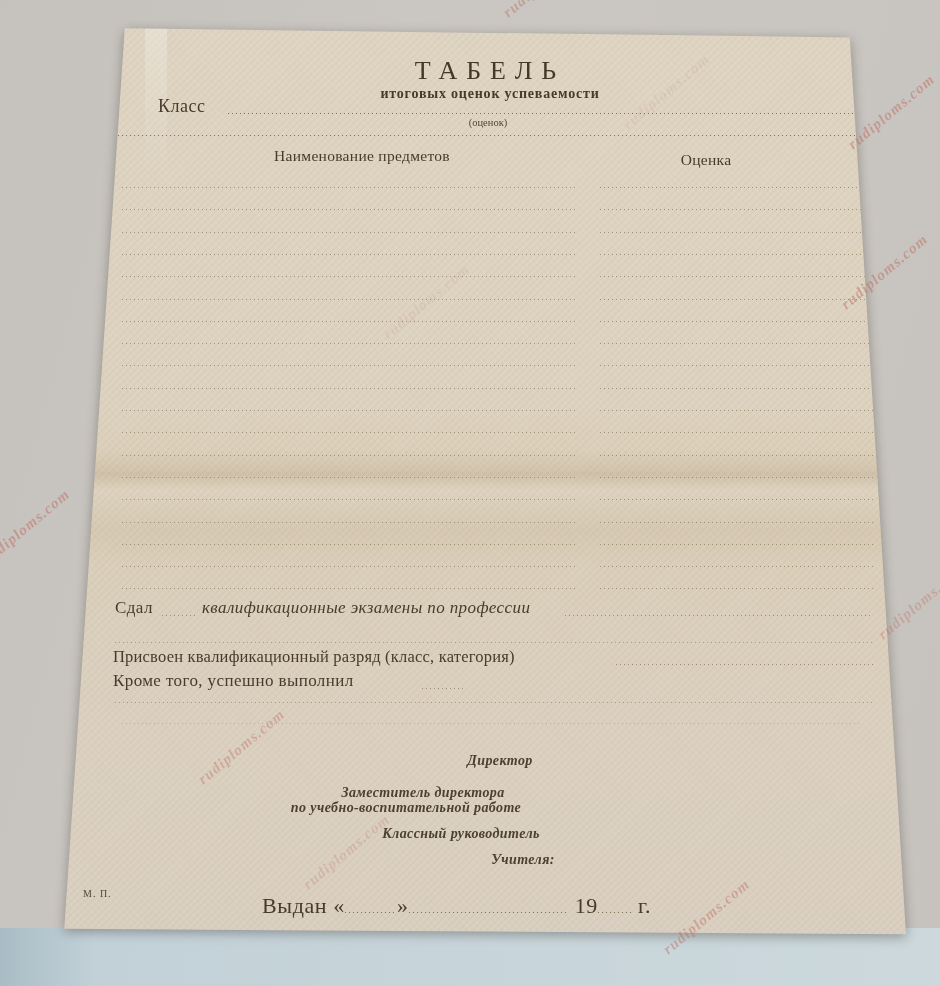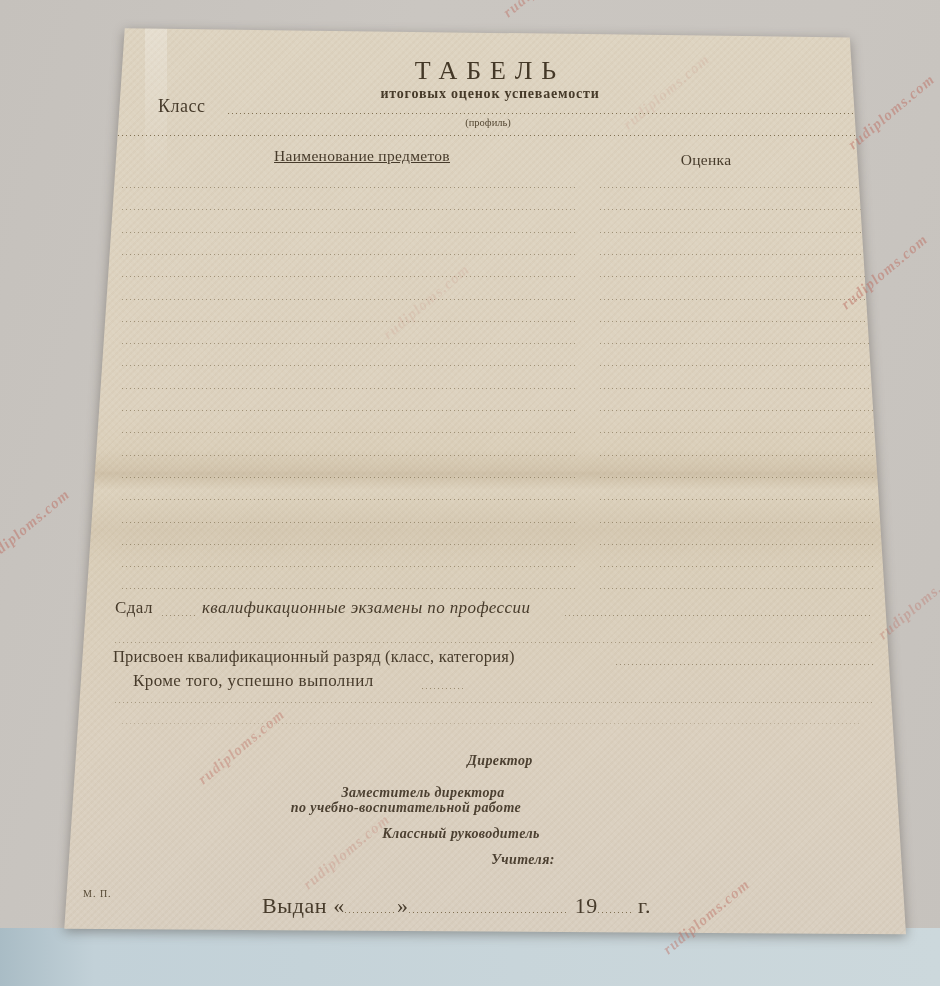--- a/index.html
+++ b/index.html
@@ -60,24 +60,24 @@
   <div class="paper-wrap">
     <div class="paper">
       <div class="sheen"></div>
       <div class="fold"></div>
 
       <div class="t c title" style="left:430px; top:36px;">ТАБЕЛЬ</div>
       <div class="t c subtitle" style="left:430px; top:66px;">итоговых оценок успеваемости</div>
 
       <div class="t lbl" style="left:98px; top:76px;">Класс</div>
       <div class="dl" style="left:168px; top:92px; width:645px;"></div>
-      <div class="t c small" style="left:428px; top:97px;">(профиль)</div>
+      <div class="t c small" style="left:428px; top:97px;">(оценок)</div>
       <div class="dl" style="left:58px; top:114px; width:756px;"></div>
 
-      <div class="t c hdr" style="left:302px; top:127px;text-decoration:underline;">Наименование предметов</div>
+      <div class="t c hdr" style="left:302px; top:127px;">Наименование предметов</div>
       <div class="t c hdr" style="left:646px; top:131px;">Оценка</div>
 
       <div id="rows">
           <div class="dl" style="left: 62px; top: 166px; width: 456px; opacity: 0.65;"></div>
           <div class="dl" style="left: 540px; top: 166px; width: 273px; opacity: 0.65;"></div>
           <div class="dl" style="left: 62px; top: 188px; width: 456px; opacity: 0.65;"></div>
           <div class="dl" style="left: 540px; top: 188px; width: 273px; opacity: 0.65;"></div>
           <div class="dl" style="left: 62px; top: 211px; width: 456px; opacity: 0.65;"></div>
           <div class="dl" style="left: 540px; top: 211px; width: 273px; opacity: 0.65;"></div>
           <div class="dl" style="left: 62px; top: 233px; width: 456px; opacity: 0.65;"></div>
@@ -116,21 +116,21 @@
 
       <div class="t body17" style="left:55px; top:578px;">Сдал</div>
       <div class="dl" style="left:102px; top:594px; width:36px; opacity:.7;"></div>
       <div class="t body17" style="left:142px; top:578px;font-style:italic;">квалификационные экзамены по профессии</div>
       <div class="dl" style="left:505px; top:594px; width:308px; opacity:.7;"></div>
       <div class="dl" style="left:55px; top:621px; width:758px; opacity:.55;"></div>
 
       <div class="t body16" style="left:53px; top:627px;">Присвоен квалификационный разряд (класс, категория)</div>
       <div class="dl" style="left:556px; top:643px; width:257px; opacity:.7;"></div>
 
-      <div class="t body17" style="left:53px; top:651px;margin-left:20px;">Кроме того, успешно выполнил</div>
+      <div class="t body17" style="left:53px; top:651px;">Кроме того, успешно выполнил</div>
       <div class="dl" style="left:362px; top:667px; width:44px; opacity:.7;"></div>
 
       <div class="dl" style="left:55px; top:681px; width:758px; opacity:.55;"></div>
       <div class="dl" style="left:62px; top:702px; width:740px; opacity:.35;"></div>
 
       <div class="t c sig" style="left:440px; top:733px;">Директор</div>
       <div class="t c sig" style="left:363px; top:765px;">Заместитель директора</div>
       <div class="t c sig" style="left:346px; top:780px;">по учебно-воспитательной работе</div>
       <div class="t c sig" style="left:401px; top:806px;">Классный руководитель</div>
       <div class="t c sig" style="left:463px; top:832px;">Учителя:</div>

